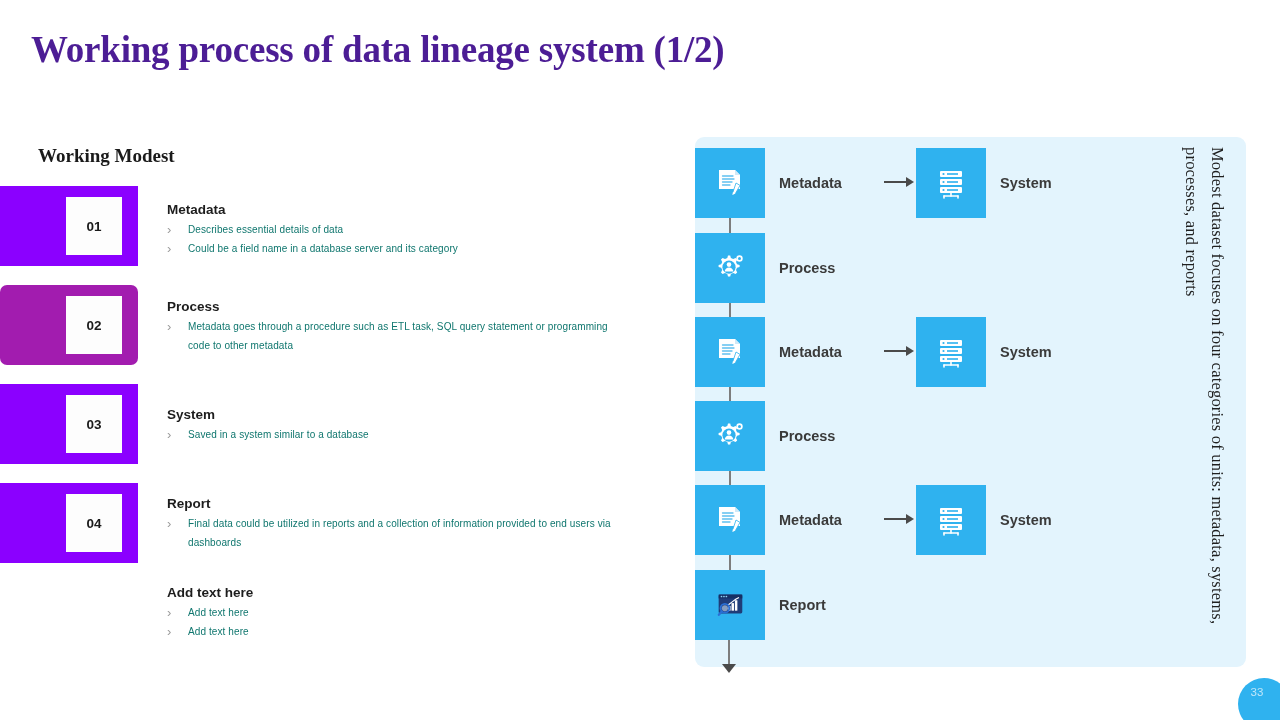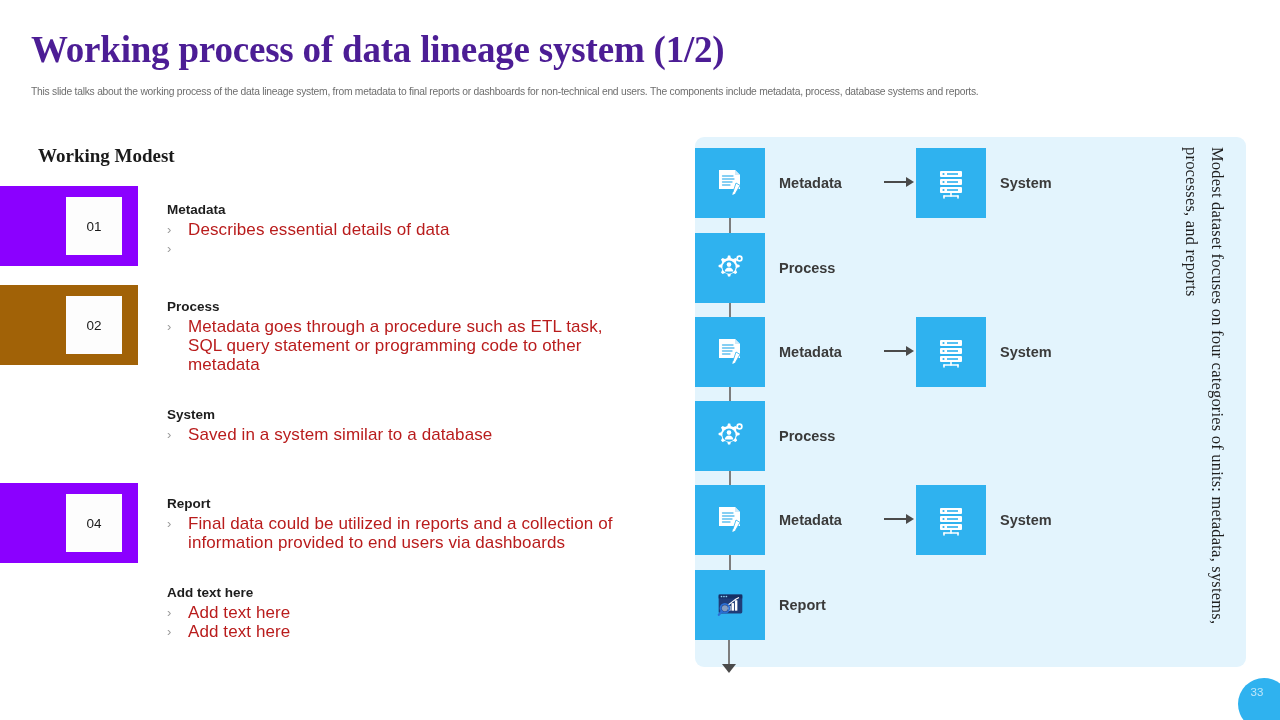--- a/index.html
+++ b/index.html
@@ -37,34 +37,34 @@
   .step-badge {
     position: absolute; left: 0; top: 0;
     width: 138px; height: 80px;
     background: var(--purple, #8B00FF);
     display: flex; align-items: center; justify-content: flex-end;
   }
   .step-num-box {
     width: 56px; height: 58px; margin-right: 16px;
     background: #fdfdfd;
     display: flex; align-items: center; justify-content: center;
-    font-size: 13.5px; font-weight: 400; color: #1a1a1a;
+    font-size: 13.5px; font-weight: 700; color: #1a1a1a;
   }
   .step-body { position: absolute; left: 167px; top: 0; width: 460px; }
   .step-title {
     font-size: 13.5px; font-weight: 700; color: #1d1d1d;
     margin-bottom: 2px; line-height: 17px;
   }
   .bullet-row { display: flex; align-items: flex-start; line-height: 19px; }
   .bullet-mark {
     flex: 0 0 auto; width: 21px;
     font-size: 13px; color: #9a9a9a; line-height: 19px;
   }
   .bullet-text {
-    font-size: 17px; color: #b91c1c; line-height: 19px;
+    font-size: 10px; color: #0f766e; line-height: 19px;
     letter-spacing: 0.1px;
   }
 
   
   .step.s1 .step-body { top: 15px; }
   .step.s2 .step-body { top: 13px; }
   .step.s3 .step-body { top: 22px; }
   .step.s4 .step-body { top: 12px; }
   .step.s5 .step-body { top: 2px; }
 
@@ -139,56 +139,59 @@
     padding-top: 8px; padding-right: 14px;
     font-size: 11.5px;
   }
 </style>
 </head>
 <body>
 
 <div class="slide">
 
   <div class="title">Working process of data lineage system (1/2)</div>
-  <div class="subtitle">This slide talks about the working process of the data lineage system, from metadata to final reports or dashboards for non-technical end users. The components include metadata, process, database systems and reports.</div>
 
   <div class="left-heading">Working Modest</div>
 
   <div class="steps">
 
     <div class="step s1">
       <div class="step-badge" style="background: rgb(139, 0, 255);">
         <div class="step-num-box">01</div>
       </div>
       <div class="step-body">
         <div class="step-title">Metadata</div>
         <div class="bullet-row">
           <span class="bullet-mark">›</span>
           <span class="bullet-text">Describes essential details of data</span>
         </div>
         <div class="bullet-row">
           <span class="bullet-mark">›</span>
+          <span class="bullet-text">Could be a field name in a database server and its category</span>
         </div>
       </div>
     </div>
 
     <div class="step s2">
-      <div class="step-badge" style="background: #a16207;">
+      <div class="step-badge" style="background: #a21caf; border-radius: 7px;">
         <div class="step-num-box">02</div>
       </div>
       <div class="step-body">
         <div class="step-title">Process</div>
         <div class="bullet-row">
           <span class="bullet-mark">›</span>
           <span class="bullet-text">Metadata goes through a procedure such as ETL task, SQL query statement or programming code to other metadata</span>
         </div>
       </div>
     </div>
 
     <div class="step s3">
+      <div class="step-badge" style="background: rgb(139, 0, 255);">
+        <div class="step-num-box">03</div>
+      </div>
       <div class="step-body">
         <div class="step-title">System</div>
         <div class="bullet-row">
           <span class="bullet-mark">›</span>
           <span class="bullet-text">Saved in a system similar to a database</span>
         </div>
       </div>
     </div>
 
     <div class="step s4">

